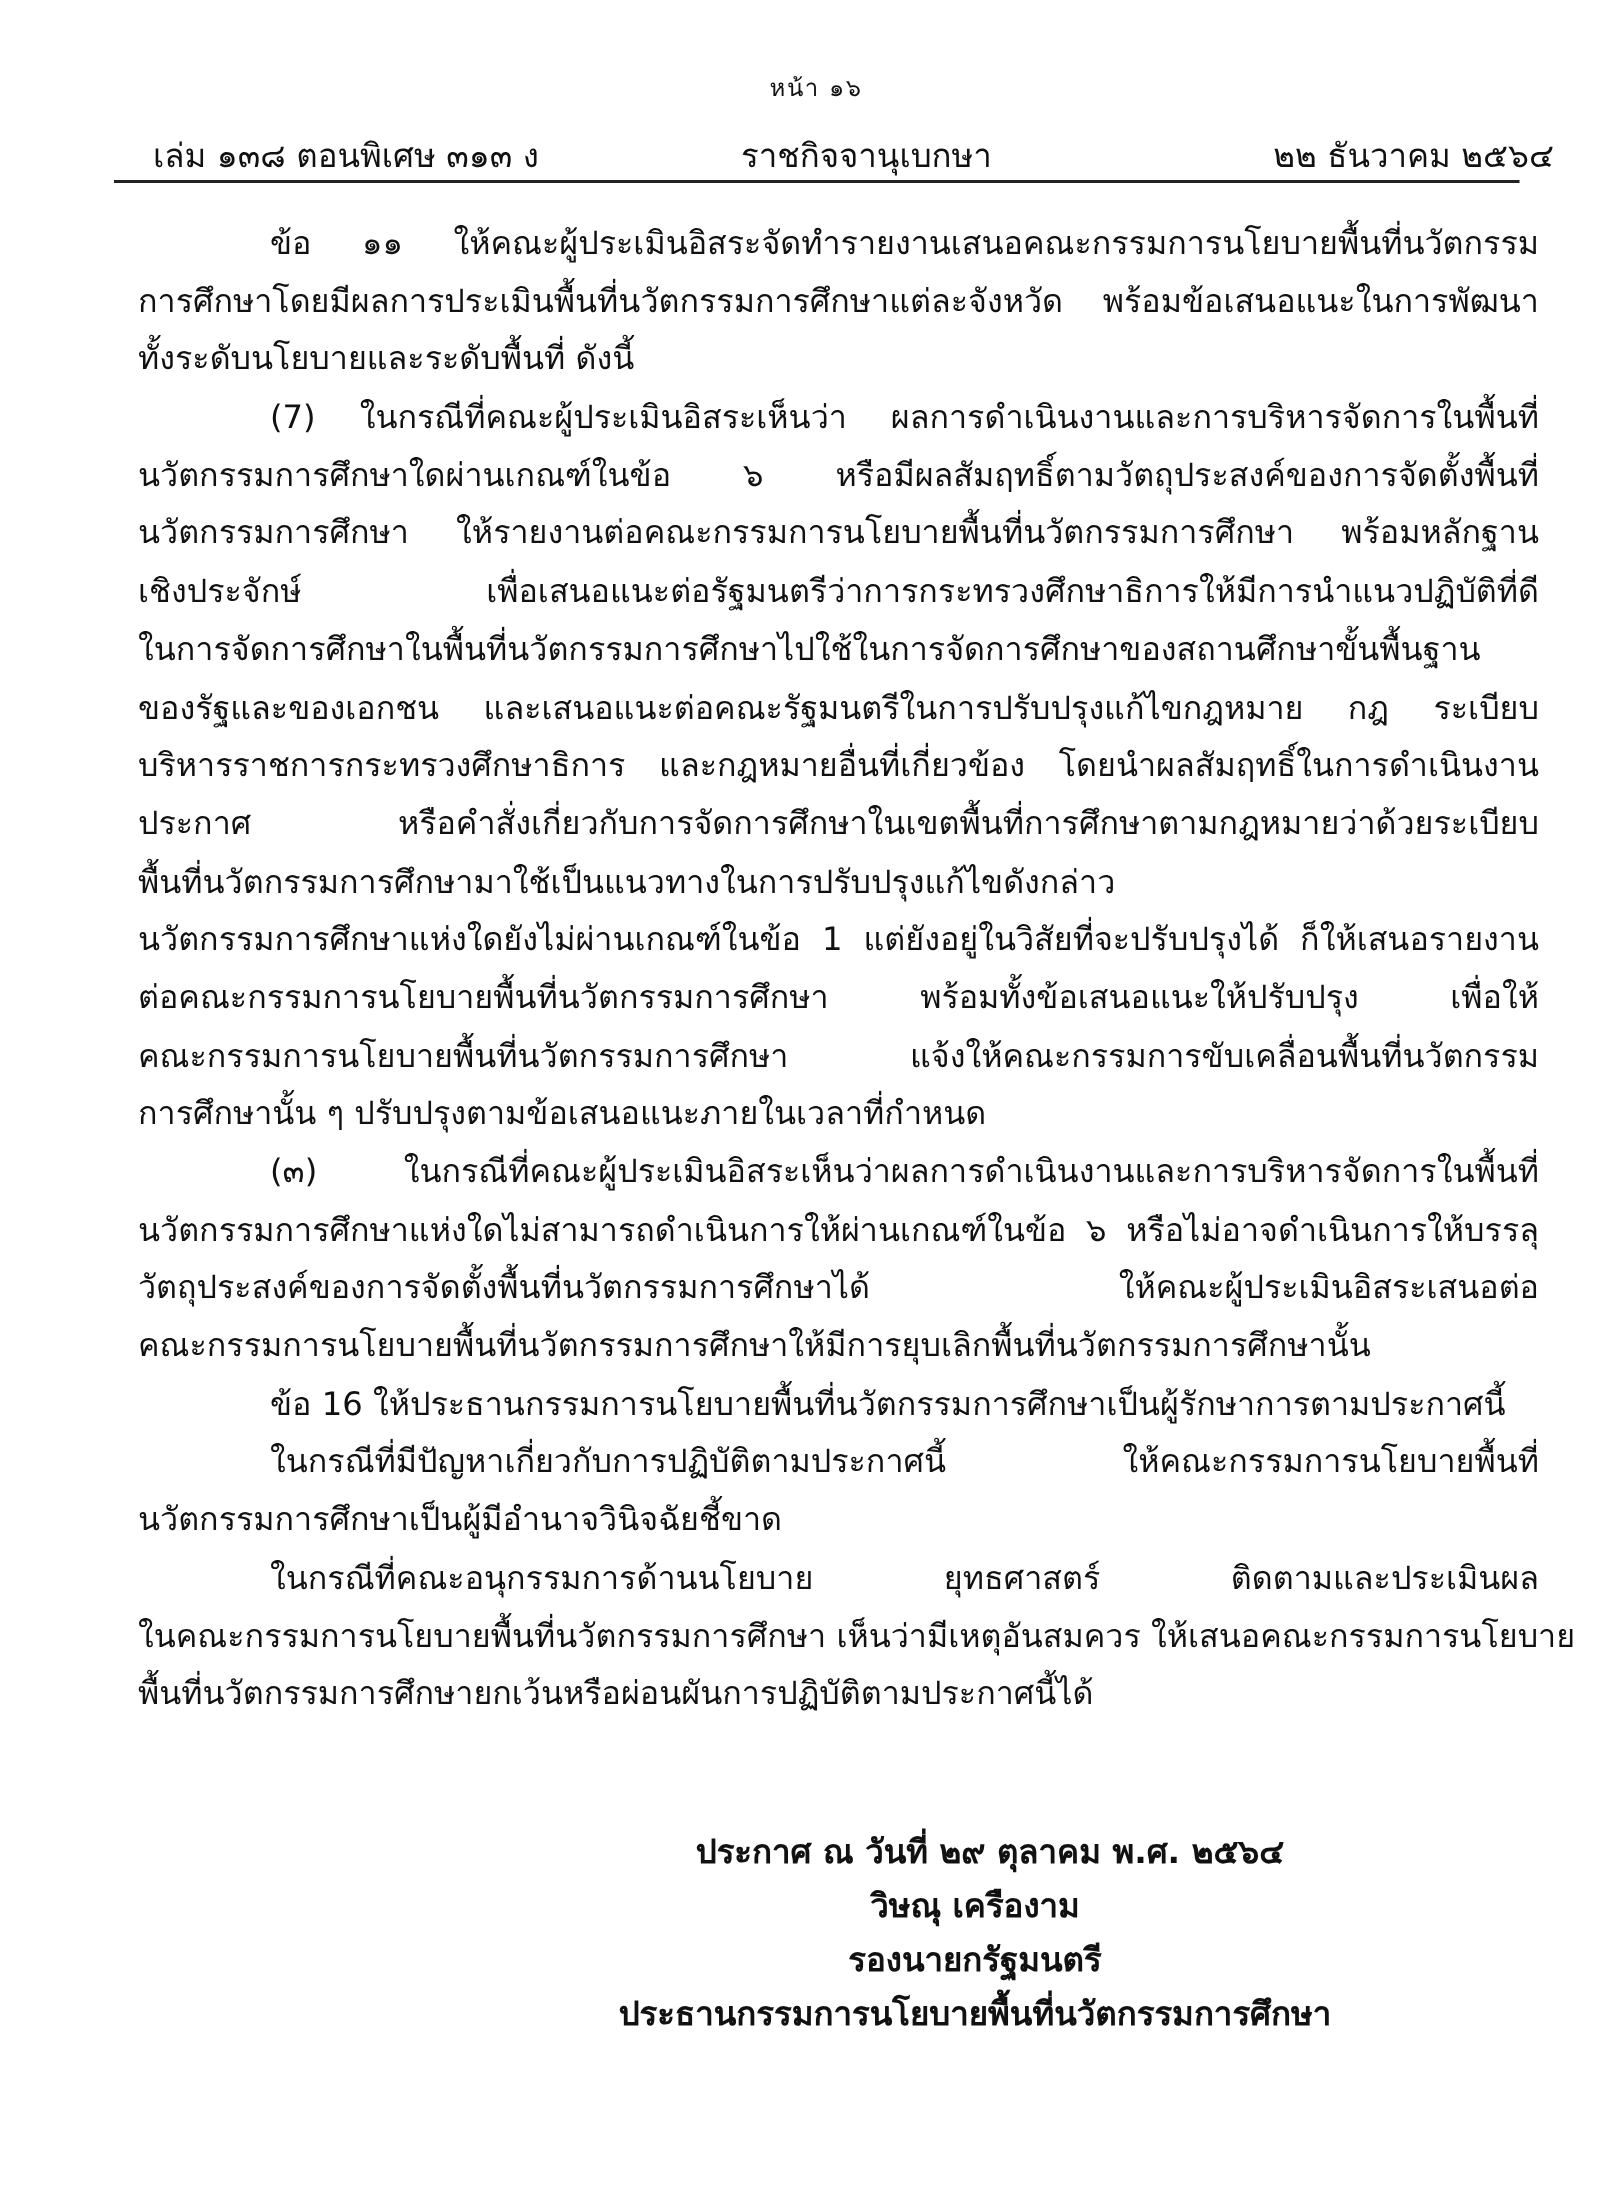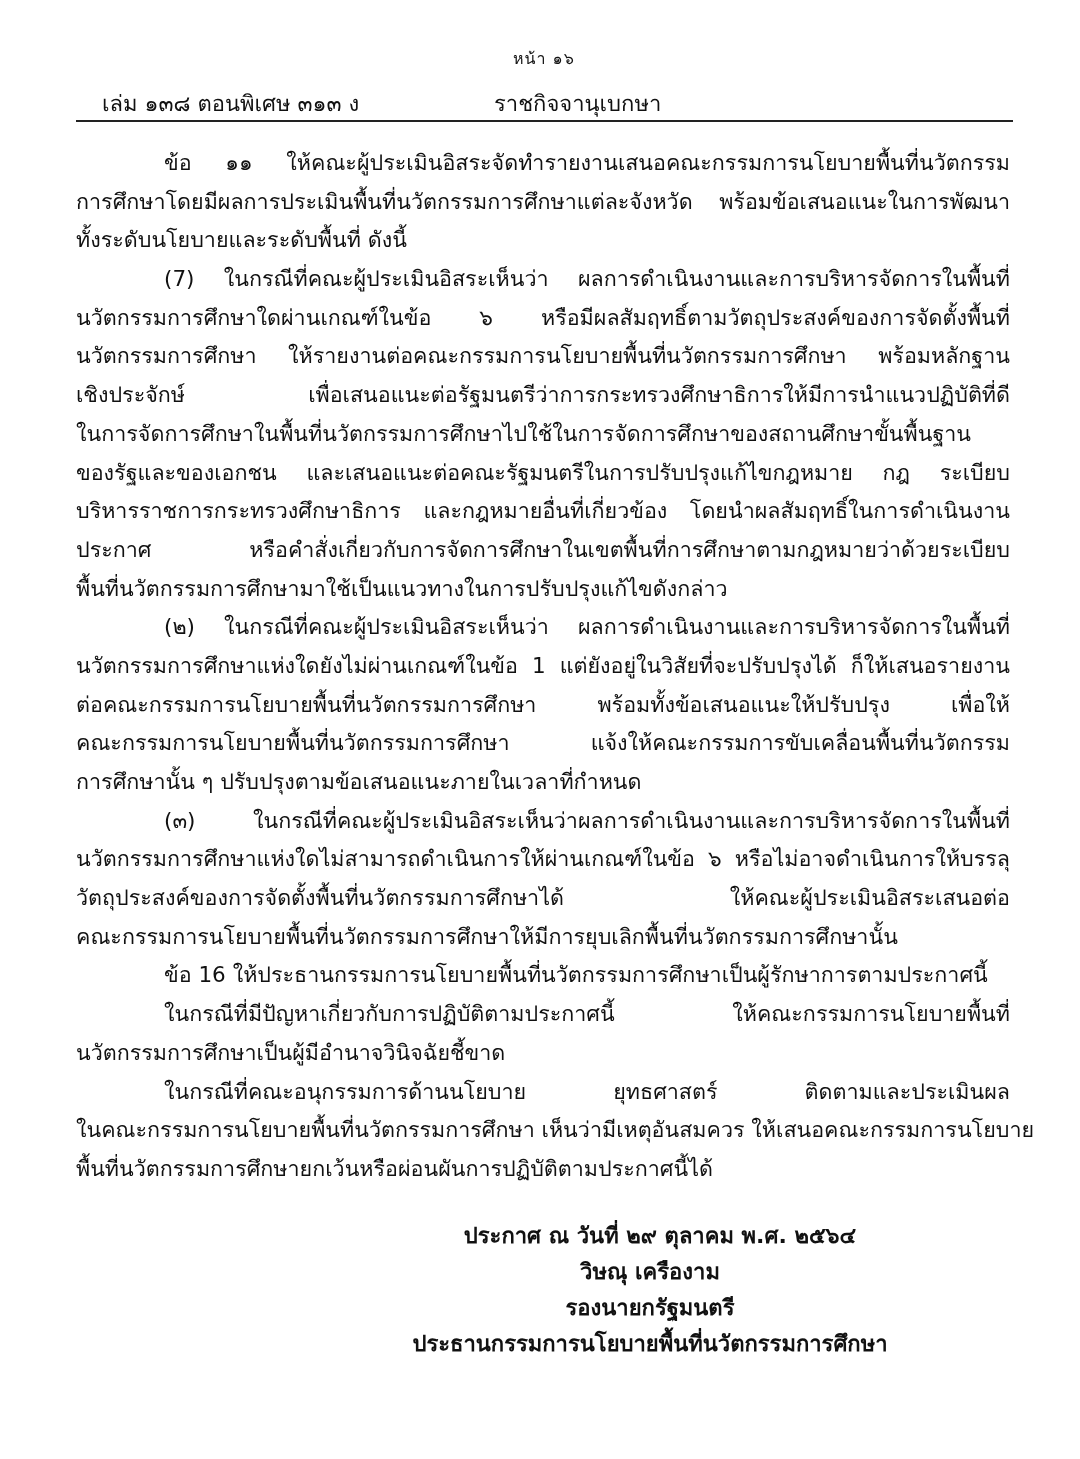--- a/index.html
+++ b/index.html
@@ -47,21 +47,21 @@
       position: absolute;
       top: 120px;
       left: 76px;
       width: 937px;
       height: 2px;
       background: #222222;
     }
     .body {
       position: absolute;
       top: 144px;
-      left: 76px;
+      left: 92px;
       width: 934px;
       font-size: 21.5px;
       line-height: 38.7px;
     }
     .line {
       display: block;
       white-space: nowrap;
       height: 38.7px;
       text-align: justify;
       text-align-last: justify;
@@ -87,41 +87,41 @@
 </head>
 <body>
 
 <div class="page">
 
   <div class="page-number">หน้า   ๑๖</div>
 
   <div class="header-row">
     <span class="hdr-vol">เล่ม   ๑๓๘   ตอนพิเศษ   ๓๑๓   ง</span>
     <span class="hdr-title">ราชกิจจานุเบกษา</span>
+    <span class="hdr-date">๒๒   ธันวาคม   ๒๕๖๔</span>
   </div>
 
   <div class="rule"></div>
 
   <div class="body">
 
     <span class="line indent">ข้อ  ๑๑  ให้คณะผู้ประเมินอิสระจัดทำรายงานเสนอคณะกรรมการนโยบายพื้นที่นวัตกรรม</span>
     <span class="line">การศึกษาโดยมีผลการประเมินพื้นที่นวัตกรรมการศึกษาแต่ละจังหวัด  พร้อมข้อเสนอแนะในการพัฒนา</span>
     <span class="line last">ทั้งระดับนโยบายและระดับพื้นที่  ดังนี้</span>
 
     <span class="line indent">(7)  ในกรณีที่คณะผู้ประเมินอิสระเห็นว่า  ผลการดำเนินงานและการบริหารจัดการในพื้นที่</span>
     <span class="line">นวัตกรรมการศึกษาใดผ่านเกณฑ์ในข้อ  ๖  หรือมีผลสัมฤทธิ์ตามวัตถุประสงค์ของการจัดตั้งพื้นที่</span>
     <span class="line">นวัตกรรมการศึกษา  ให้รายงานต่อคณะกรรมการนโยบายพื้นที่นวัตกรรมการศึกษา  พร้อมหลักฐาน</span>
     <span class="line">เชิงประจักษ์  เพื่อเสนอแนะต่อรัฐมนตรีว่าการกระทรวงศึกษาธิการให้มีการนำแนวปฏิบัติที่ดี</span>
     <span class="line">ในการจัดการศึกษาในพื้นที่นวัตกรรมการศึกษาไปใช้ในการจัดการศึกษาของสถานศึกษาขั้นพื้นฐาน</span>
     <span class="line">ของรัฐและของเอกชน  และเสนอแนะต่อคณะรัฐมนตรีในการปรับปรุงแก้ไขกฎหมาย  กฎ  ระเบียบ</span>
     <span class="line">บริหารราชการกระทรวงศึกษาธิการ  และกฎหมายอื่นที่เกี่ยวข้อง  โดยนำผลสัมฤทธิ์ในการดำเนินงาน</span>
     <span class="line">ประกาศ  หรือคำสั่งเกี่ยวกับการจัดการศึกษาในเขตพื้นที่การศึกษาตามกฎหมายว่าด้วยระเบียบ</span>
     <span class="line last">พื้นที่นวัตกรรมการศึกษามาใช้เป็นแนวทางในการปรับปรุงแก้ไขดังกล่าว</span>
 
-    <span class="line indent">(๒)  ในกรณีที่คณะผู้ประเมินอิสระเห็นว่า  ผลการดำเนินงานและการบริหารจัดการในพื้นที่</span>
     <span class="line">นวัตกรรมการศึกษาแห่งใดยังไม่ผ่านเกณฑ์ในข้อ  1  แต่ยังอยู่ในวิสัยที่จะปรับปรุงได้  ก็ให้เสนอรายงาน</span>
     <span class="line">ต่อคณะกรรมการนโยบายพื้นที่นวัตกรรมการศึกษา  พร้อมทั้งข้อเสนอแนะให้ปรับปรุง  เพื่อให้</span>
     <span class="line">คณะกรรมการนโยบายพื้นที่นวัตกรรมการศึกษา  แจ้งให้คณะกรรมการขับเคลื่อนพื้นที่นวัตกรรม</span>
     <span class="line last">การศึกษานั้น ๆ  ปรับปรุงตามข้อเสนอแนะภายในเวลาที่กำหนด</span>
 
     <span class="line indent">(๓)  ในกรณีที่คณะผู้ประเมินอิสระเห็นว่าผลการดำเนินงานและการบริหารจัดการในพื้นที่</span>
     <span class="line">นวัตกรรมการศึกษาแห่งใดไม่สามารถดำเนินการให้ผ่านเกณฑ์ในข้อ  ๖  หรือไม่อาจดำเนินการให้บรรลุ</span>
     <span class="line">วัตถุประสงค์ของการจัดตั้งพื้นที่นวัตกรรมการศึกษาได้  ให้คณะผู้ประเมินอิสระเสนอต่อ</span>
     <span class="line last">คณะกรรมการนโยบายพื้นที่นวัตกรรมการศึกษาให้มีการยุบเลิกพื้นที่นวัตกรรมการศึกษานั้น</span>
 

